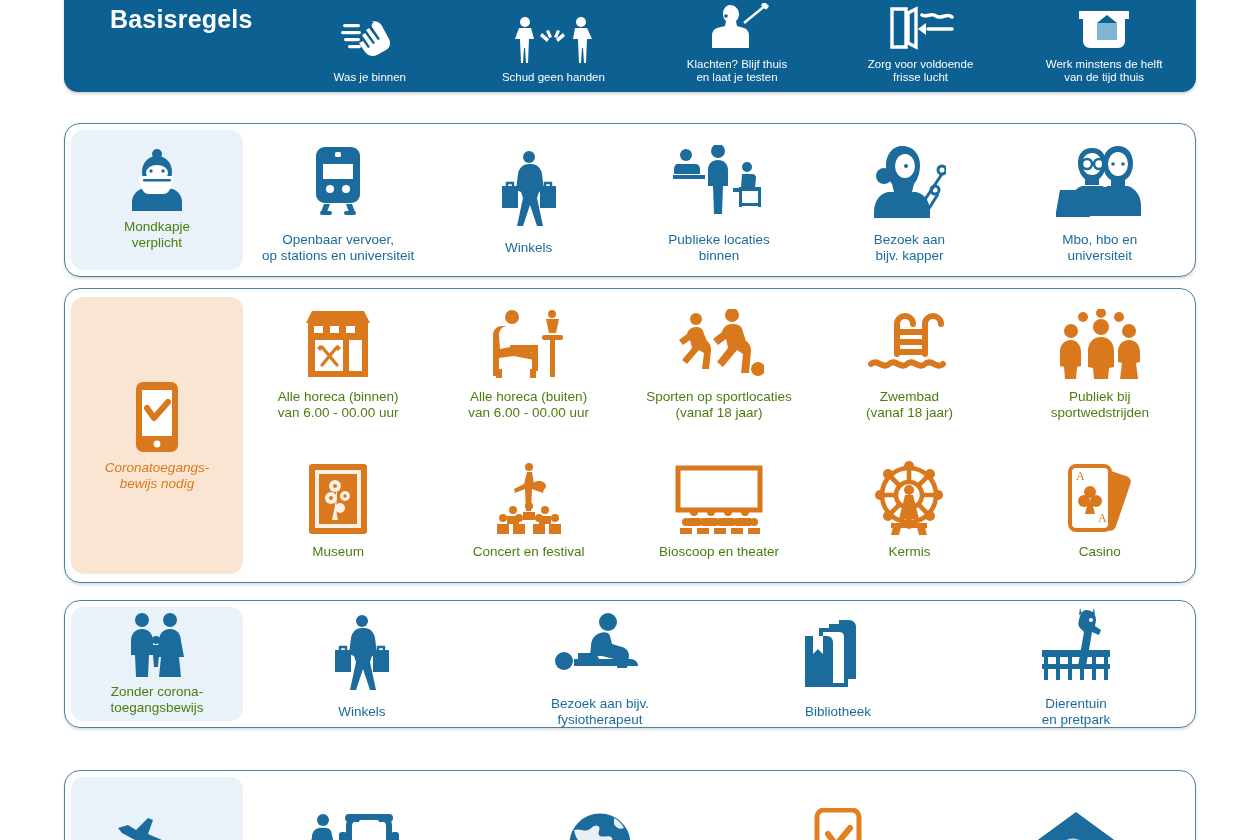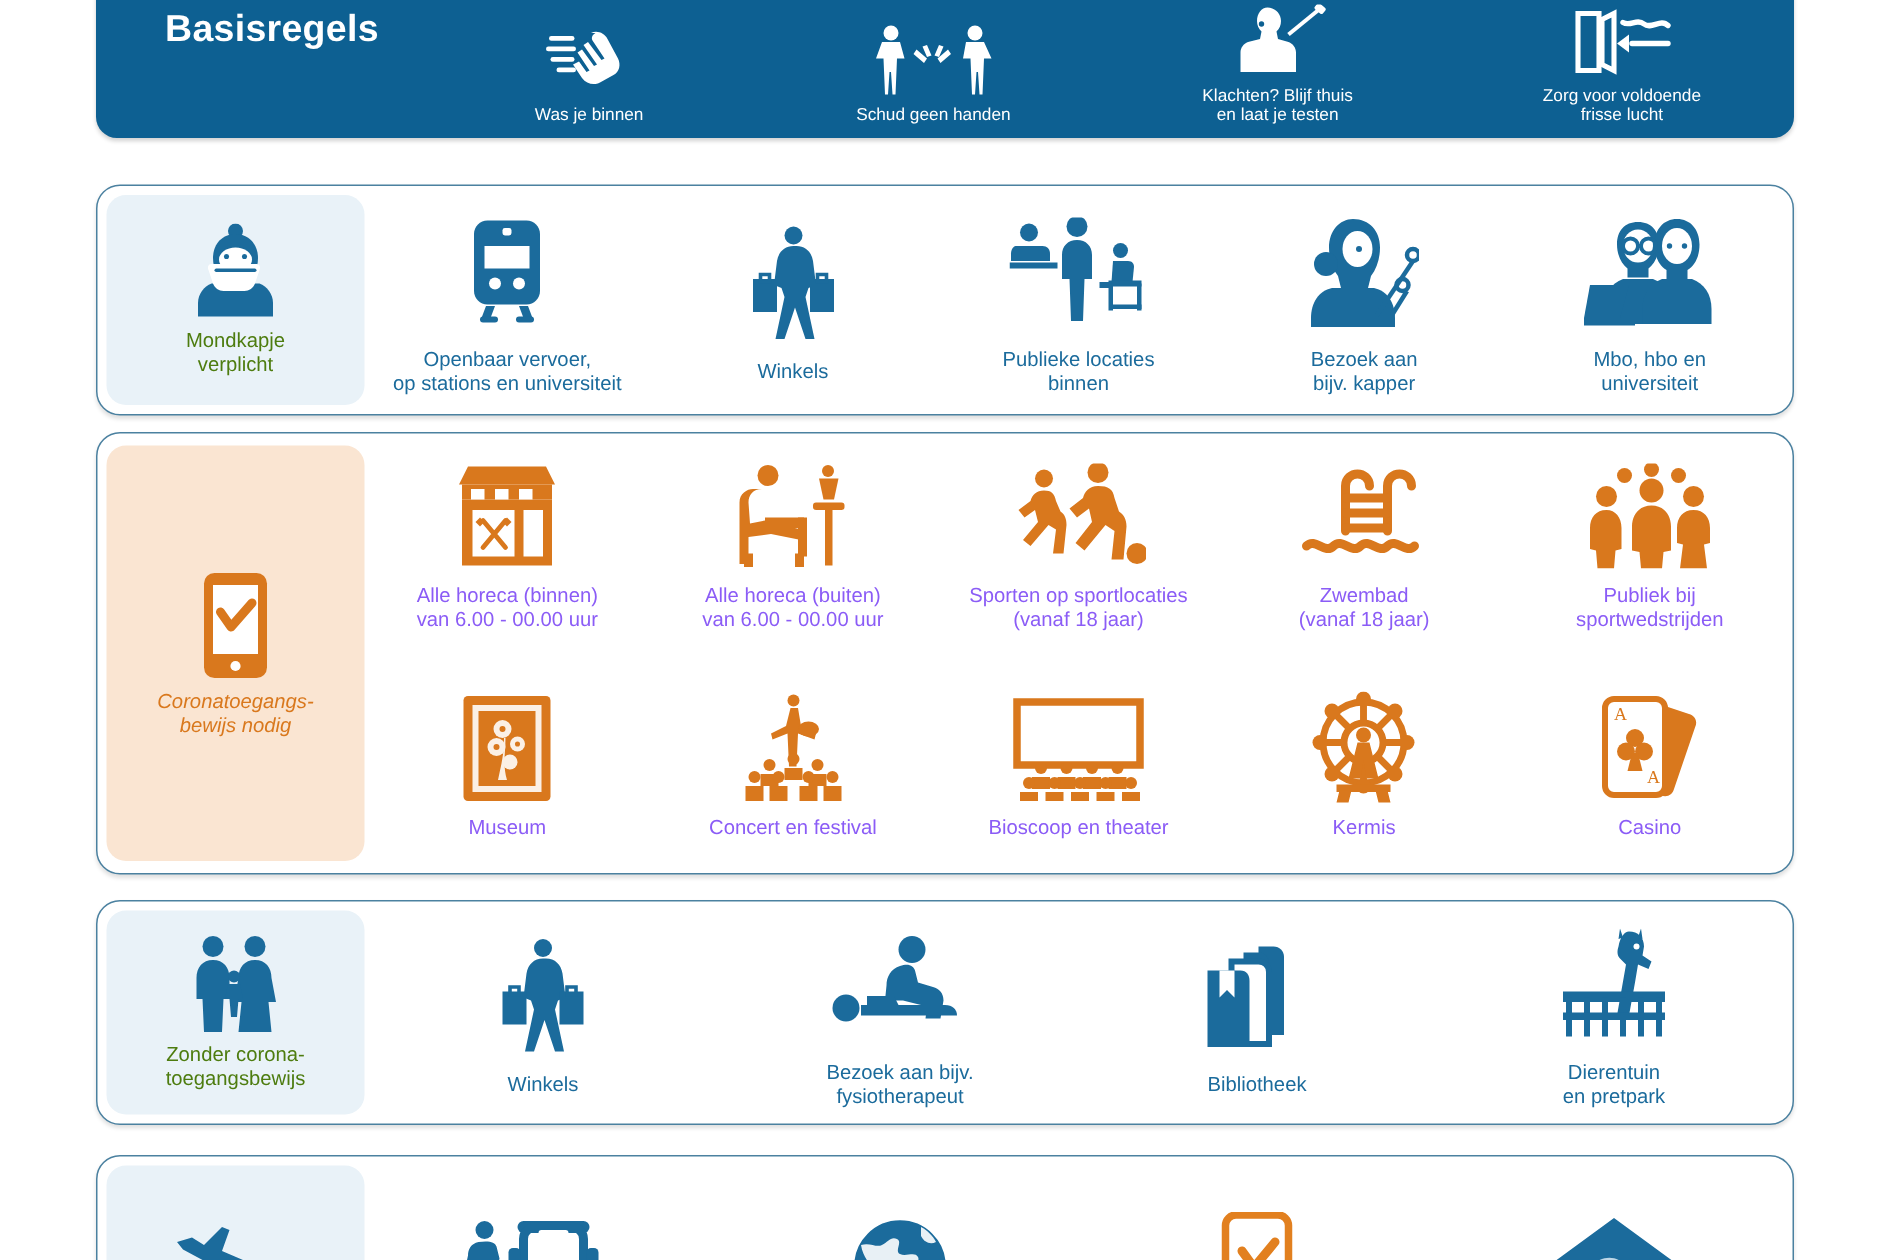--- a/index.html
+++ b/index.html
@@ -57,26 +57,26 @@
 
   .card-body{flex:1;display:flex;flex-direction:column;justify-content:center;}
   .row{display:flex;flex:1;align-items:center;}
   .cell{
     flex:1;display:flex;flex-direction:column;align-items:center;
     justify-content:center;padding:4px 2px;box-sizing:border-box;
   }
   .cell .cicon{height:92px;display:flex;align-items:center;justify-content:center;}
   .cell .clabel{font-size:13.5px;line-height:16px;text-align:center;margin-top:4px;font-weight:500;}
   .cell.blue .clabel{color:#1b6b9c;}
-  .cell.orange .clabel{color:#8b5cf6;}
+  .cell.orange .clabel{color:#4d7c0f;}
 
   
   #sec-mondkapje{top:123px;height:154px;}
   #sec-ctb{top:288px;height:295px;}
-  #sec-zonder{top:600px;height:150px;}
+  #sec-zonder{top:600px;height:128px;}
   #sec-reizen{top:770px;height:150px;}
 
   #sec-ctb .card-label{margin:8px 0 8px 6px;}
   #sec-ctb .cell .cicon{height:82px;}
   #sec-reizen .card-label{align-self:stretch;}
   svg{display:block;}
 </style>
 </head>
 <body>
 
@@ -147,20 +147,36 @@
             </g>
             <path d="M40 18l-8 6 8 6z" fill="#ffffff"></path>
           </svg>
         </div>
         <div class="blabel">
             <div>Zorg voor voldoende</div>
             <div>frisse lucht</div>
           </div>
       </div>
 
+      <div class="banner-item">
+        <div class="bicon">
+          <svg width="62" height="46" viewBox="0 0 62 46">
+            <g fill="#ffffff">
+              <path d="M6 6h50v8H6z"></path>
+              <path d="M10 14h42v22c0 4-3 7-7 7H17c-4 0-7-3-7-7z"></path>
+            </g>
+            <rect x="24" y="18" width="20" height="17" fill="#7fb4d3"></rect>
+            <path d="M24 18l10-8 10 8z" fill="#0d6092"></path>
+          </svg>
+        </div>
+        <div class="blabel">
+            <div>Werk minstens de helft</div>
+            <div>van de tijd thuis</div>
+          </div>
+      </div>
 
     </div>
   </div>
 
   <div class="card" id="sec-mondkapje">
     <div class="card-label blue">
       <div class="licon">
         <svg width="58" height="64" viewBox="0 0 58 64">
           <g fill="#1b6b9c">
             <circle cx="29" cy="5" r="5"></circle>

